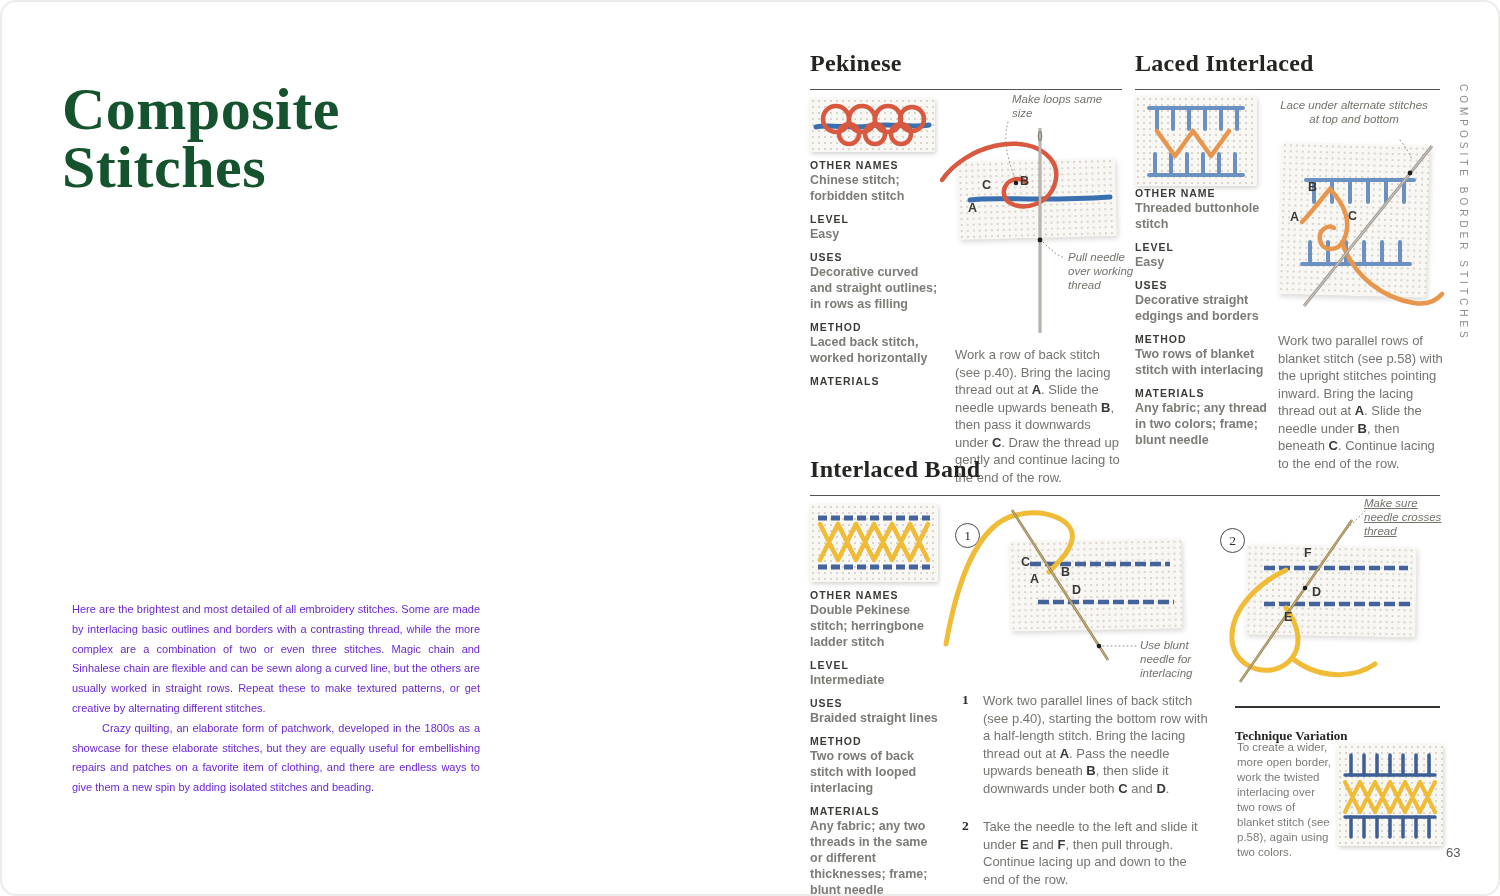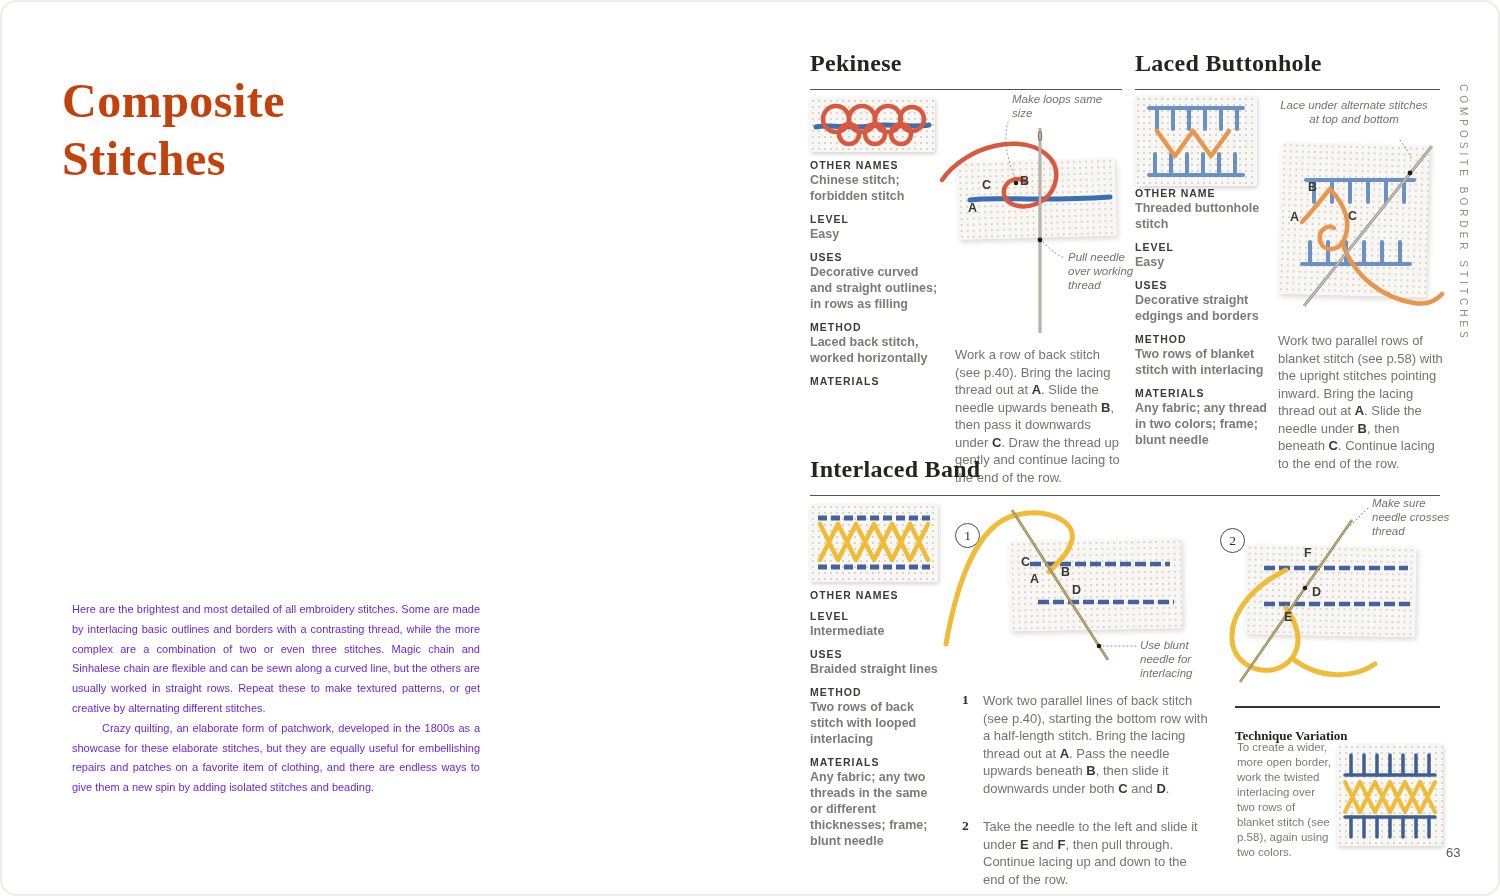--- a/index.html
+++ b/index.html
@@ -1,20 +1,20 @@
 <!DOCTYPE html>
 <html><head>
 <meta charset="utf-8">
 <style>
   html,body{margin:0;padding:0;background:#fff;}
   #page{position:relative;width:1500px;height:896px;background:#ffffff;overflow:hidden;
         border-radius:16px;box-shadow:inset 0 0 0 2px #edebe7;font-family:"Liberation Sans",sans-serif;}
   
   .book-title{position:absolute;left:62px;top:40px;font-family:"Liberation Serif",serif;
-      font-weight:700;font-size:48px;line-height:58px;letter-spacing:.5px;color:#c2410c;}
+      font-weight:700;font-size:60px;line-height:58px;letter-spacing:.5px;color:#14532d;}
   .intro{position:absolute;left:60px;top:600px;width:408px;font-size:11px;line-height:19.8px;
       color:#6d28d9;text-align:justify;margin-left:12px;}
   .intro p{margin:0;}
   .intro p+p{text-indent:30px;}
   .sec-header{position:absolute;font-family:"Liberation Serif",serif;font-weight:700;
       font-size:24px;color:#262420;padding-bottom:12px;border-bottom:1px solid #56534f;letter-spacing:.3px;}
   .info{position:absolute;}
   .info-label{font-size:10.5px;font-weight:700;letter-spacing:1px;color:#3d3b38;margin-top:9px;}
   .info-value{font-size:12.5px;line-height:16px;color:#7d7b76;margin-top:1px;font-weight:bold;}
   .instr{position:absolute;font-size:13px;line-height:17.5px;color:#76746f;}
@@ -113,21 +113,21 @@
       <path d="M103,154 C112,163 118,168 125,170" stroke="#8f8d88" stroke-width="1" fill="none" stroke-dasharray="1 3" stroke-linecap="round"></path>
     </svg>
     <div class="dlabel" style="left:42px;top:90px;">C</div>
     <div class="dlabel" style="left:80px;top:86px;">B</div>
     <div class="dlabel" style="left:28px;top:113px;">A</div>
     <div class="annot" style="left:128px;top:162px;width:70px;">Pull needle over working thread</div>
   </div>
 
   <div class="instr" style="left:955px;top:346px;width:172px;">Work a row of back stitch (see p.40). Bring the lacing thread out at <b>A</b>. Slide the needle upwards beneath <b>B</b>, then pass it downwards under <b>C</b>. Draw the thread up gently and continue lacing to the end of the row.</div>
 
-  <div class="sec-header" style="left:1135px;top:50px;width:305px;">Laced Buttonhole</div>
+  <div class="sec-header" style="left:1135px;top:50px;width:305px;">Laced Interlaced</div>
 
   <div class="swatch" style="left:1135px;top:96px;width:122px;height:90px;">
     <svg width="122" height="90">
       <g stroke="#6b91c2" stroke-width="4" stroke-linecap="round" fill="none">
         <path d="M14,12 H108"></path>
         <path d="M22,12 V33 M38,12 V33 M54,12 V33 M70,12 V33 M86,12 V33 M102,12 V33"></path>
         <path d="M14,79 H108"></path>
         <path d="M20,79 V58 M36,79 V58 M52,79 V58 M68,79 V58 M84,79 V58 M100,79 V58"></path>
       </g>
       <path d="M22,35 L40,60 L58,35 L76,60 L94,35" stroke="#e8964e" stroke-width="4.5" fill="none" stroke-linecap="round" stroke-linejoin="round"></path>
@@ -190,20 +190,21 @@
                  M64,20 L82,56 M82,20 L64,56 M82,20 L100,56 M100,20 L82,56 M100,20 L118,56 M118,20 L100,56"></path>
       </g>
       <path d="M8,14 H120" stroke="#44639b" stroke-width="5" stroke-dasharray="9 4" fill="none"></path>
       <path d="M8,63 H120" stroke="#44639b" stroke-width="5" stroke-dasharray="9 4" fill="none"></path>
     </svg>
   </div>
 
   <div class="info" style="left:810px;top:580px;width:130px;">
     <div>
       <div class="info-label">OTHER NAMES</div>
+      <div class="info-value">Double Pekinese stitch; herringbone ladder stitch</div>
     </div>
     <div>
       <div class="info-label">LEVEL</div>
       <div class="info-value">Intermediate</div>
     </div>
     <div>
       <div class="info-label">USES</div>
       <div class="info-value">Braided straight lines</div>
     </div>
     <div>
@@ -230,21 +231,21 @@
     </svg>
     <div class="dlabel" style="left:83px;top:63px;">C</div>
     <div class="dlabel" style="left:92px;top:80px;">A</div>
     <div class="dlabel" style="left:123px;top:73px;">B</div>
     <div class="dlabel" style="left:134px;top:91px;">D</div>
     <div class="annot" style="left:202px;top:146px;width:80px;">Use blunt needle for interlacing</div>
   </div>
 
   <div class="diagram" style="left:1212px;top:490px;width:255px;height:215px;">
     <div class="step-circle" style="left:8px;top:38px;">2</div>
-    <div class="annot" style="left:160px;top:6px;width:80px;">Make sure needle crosses thread</div>
+    <div class="annot" style="left:152px;top:6px;width:80px;text-decoration:underline;">Make sure needle crosses thread</div>
     <div class="fabric" style="left:34px;top:56px;width:170px;height:90px;transform:rotate(1deg);"></div>
     <svg width="255" height="215">
       <path d="M52,78 H196" stroke="#44639b" stroke-width="4.5" stroke-dasharray="11 4" fill="none"></path>
       <path d="M52,114 H200" stroke="#44639b" stroke-width="4.5" stroke-dasharray="11 4" fill="none"></path>
       <path d="M74,80 C45,94 18,120 20,150 C22,180 62,191 80,168 C92,152 84,132 74,118" stroke="#f0bc38" stroke-width="5" fill="none" stroke-linecap="round"></path>
       <path d="M80,168 C104,188 140,190 163,174" stroke="#f0bc38" stroke-width="5" fill="none" stroke-linecap="round"></path>
       <path d="M156,18 L128,46" stroke="#8f8d88" stroke-width="1" stroke-dasharray="1 3" stroke-linecap="round" fill="none"></path>
       <line x1="140" y1="30" x2="28" y2="192" stroke="#9c874f" stroke-width="2.6"></line>
       <line x1="140" y1="30" x2="28" y2="192" stroke="#ffffff" stroke-width="0.7" opacity="0.55"></line>
       <circle cx="93" cy="98" r="2.3" fill="#1d1c1a"></circle>

